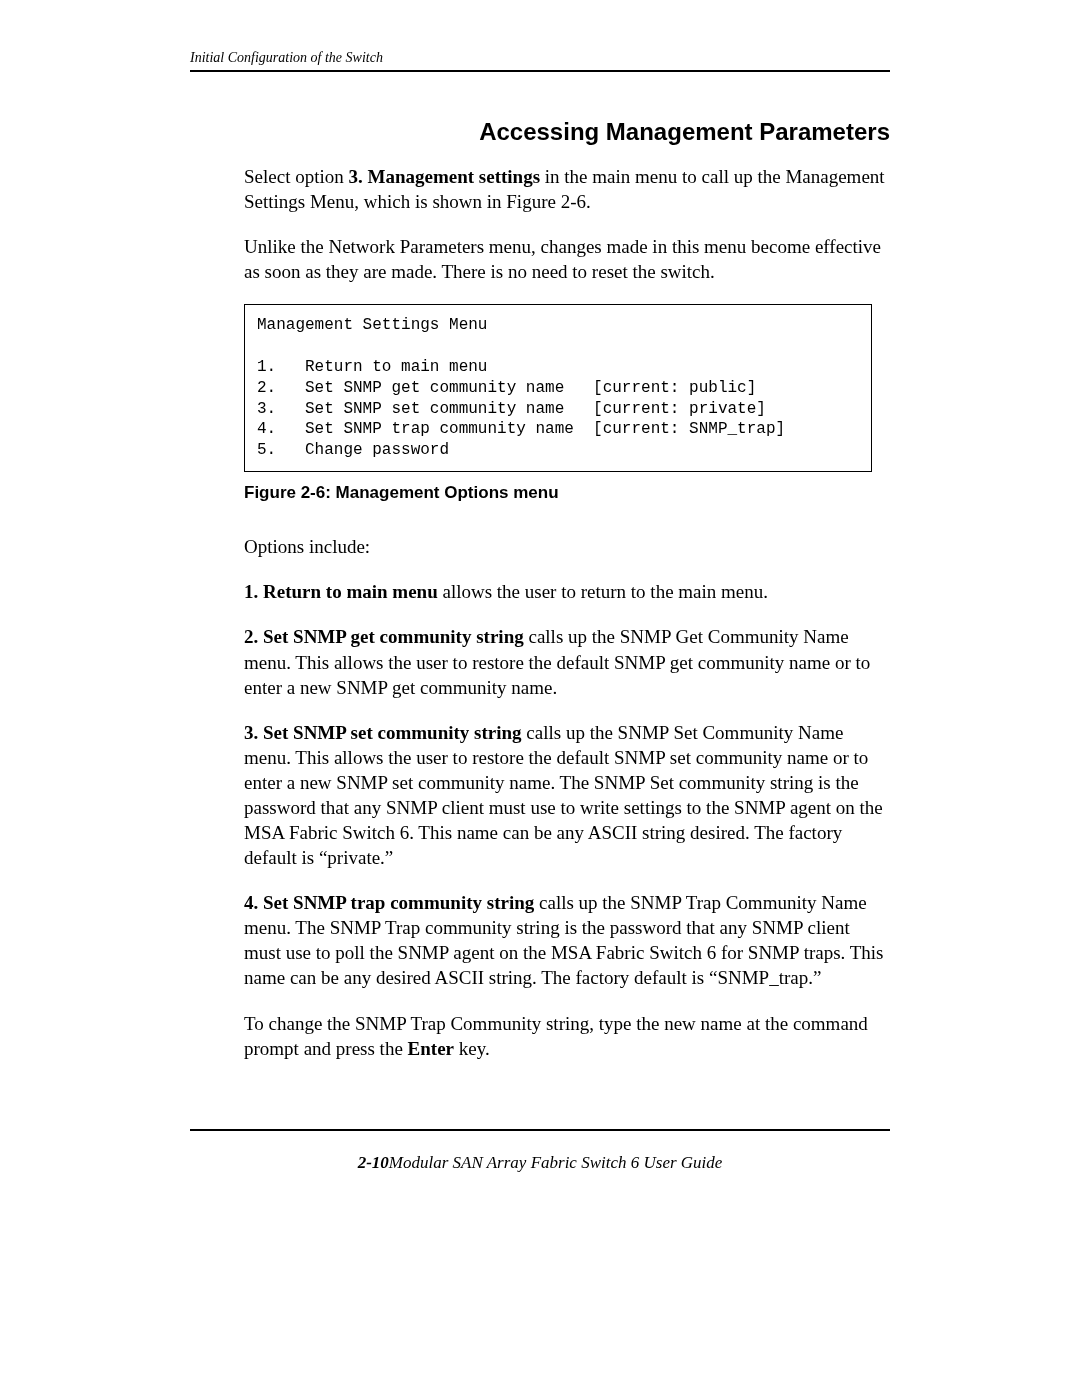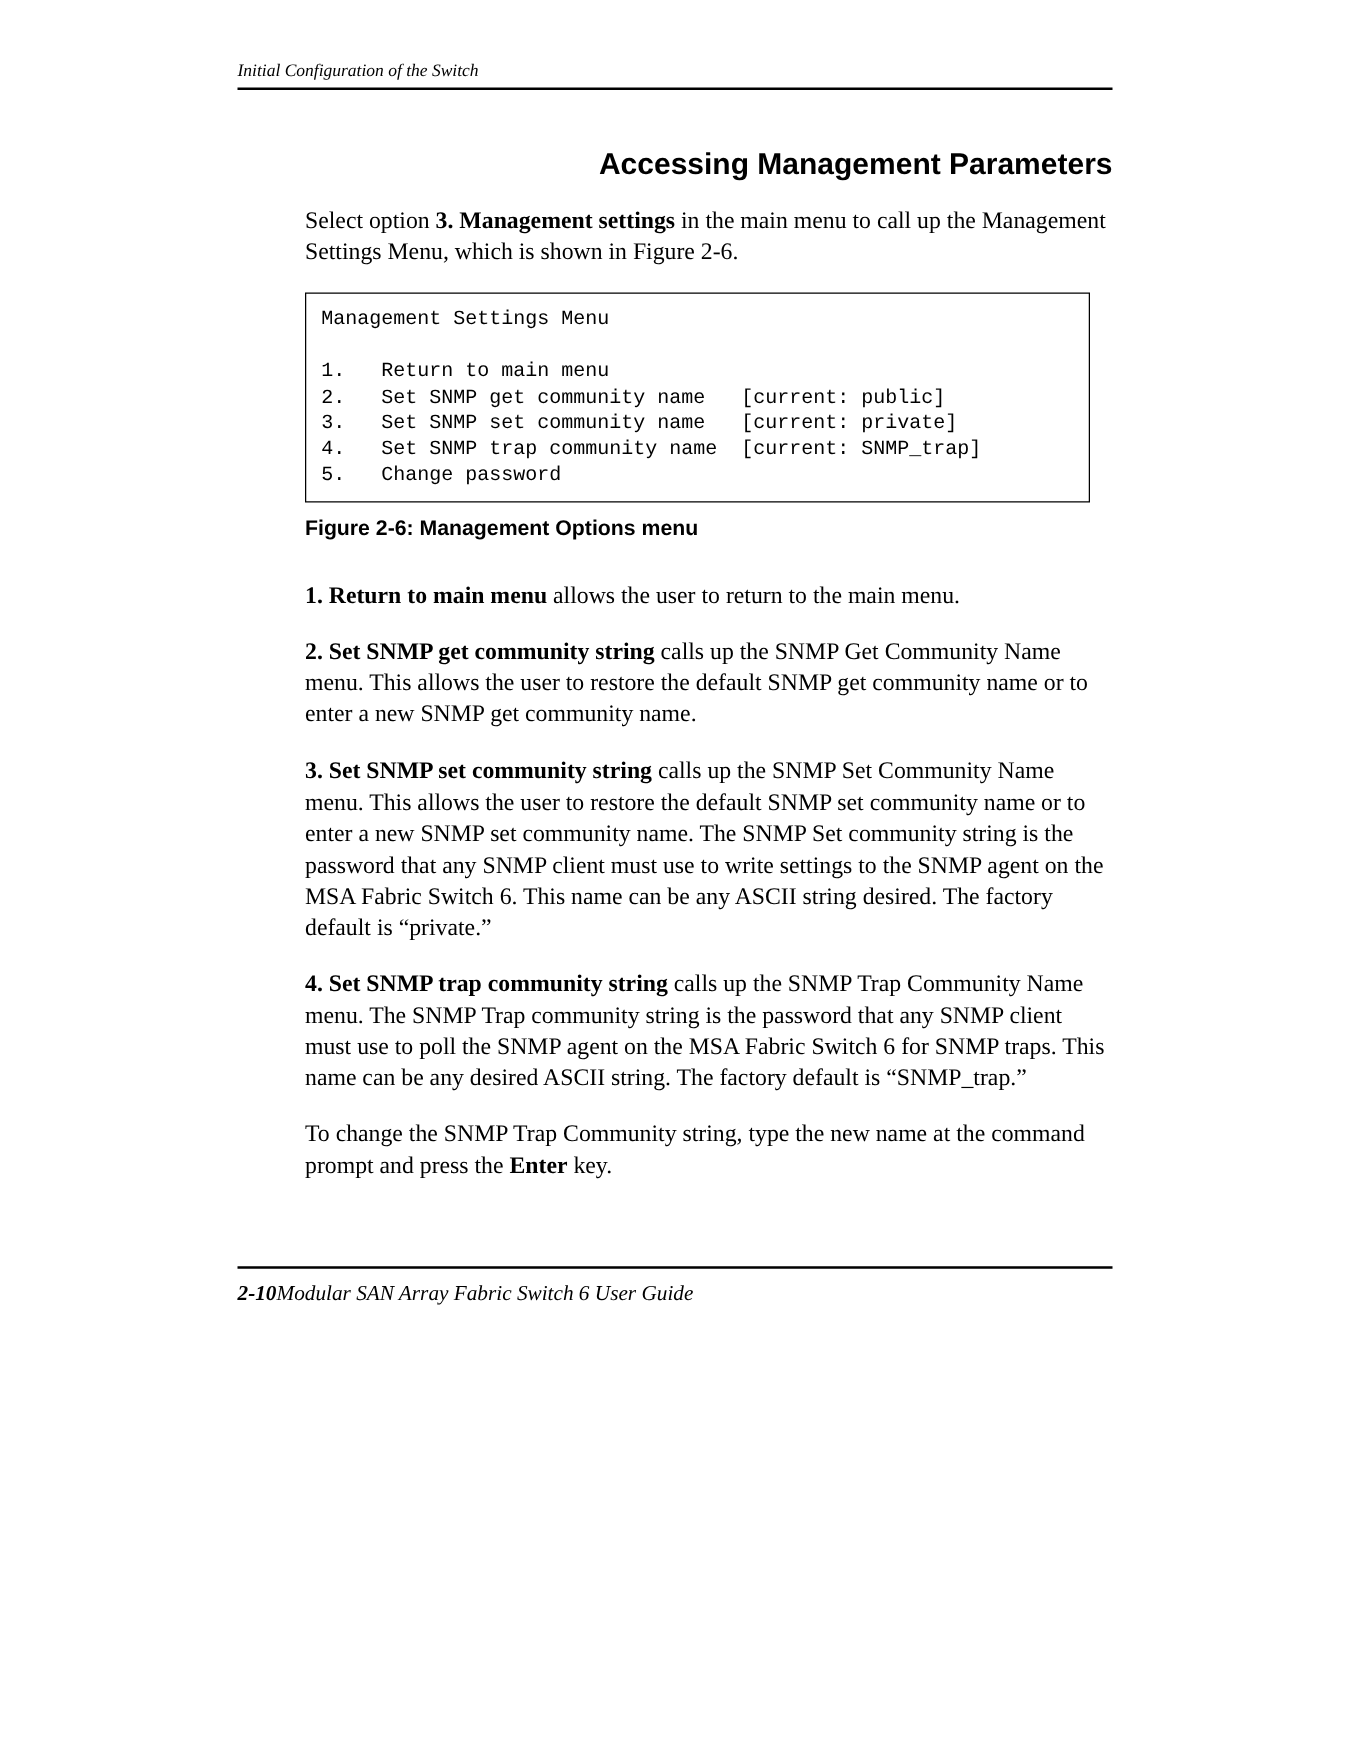--- a/index.html
+++ b/index.html
@@ -57,23 +57,23 @@
   }
   .figure-caption {
     font-family: Arial, Helvetica, sans-serif;
     font-weight: bold;
     font-size: 17px;
     margin: 0 0 30px 0;
   }
   .footer {
     margin-top: 68px;
     border-top: 2px solid #000;
-    padding-top: 10px;
+    padding-top: 22px;
     display: flex;
-    justify-content: flex-start;
+    justify-content: center;
     font-size: 17px;
   }
   .footer-left {
     font-style: italic;
     font-weight: bold;
   }
   .footer-right {
     font-style: italic;
   }
 </style>
@@ -86,31 +86,33 @@
   <hr class="head-rule">
 
   <h2 class="section-title">Accessing Management Parameters</h2>
 
   <div class="body-block">
 
     <p class="para">
       <span>Select option </span><span class="bold">3. Management settings</span><span> in the main menu to call up the Management Settings Menu, which is shown in Figure 2-6.</span>
     </p>
 
+    <p class="para">Unlike the Network Parameters menu, changes made in this menu become effective as soon as they are made. There is no need to reset the switch.</p>
 
     <div class="menu-box"><span>Management Settings Menu</span>
 
 <span>1.   Return to main menu</span>
 <span>2.   Set SNMP get community name   [current: public]</span>
 <span>3.   Set SNMP set community name   [current: private]</span>
 <span>4.   Set SNMP trap community name  [current: SNMP_trap]</span>
 <span>5.   Change password</span></div>
 
     <p class="figure-caption">Figure 2-6:  Management Options menu</p>
 
+    <p class="para">Options include:</p>
 
     <p class="para">
       <span class="bold">1. Return to main menu</span><span> allows the user to return to the main menu.</span>
     </p>
 
     <p class="para">
       <span class="bold">2. Set SNMP get community string</span><span> calls up the SNMP Get Community Name menu. This allows the user to restore the default SNMP get community name or to enter a new SNMP get community name.</span>
     </p>
 
     <p class="para">

